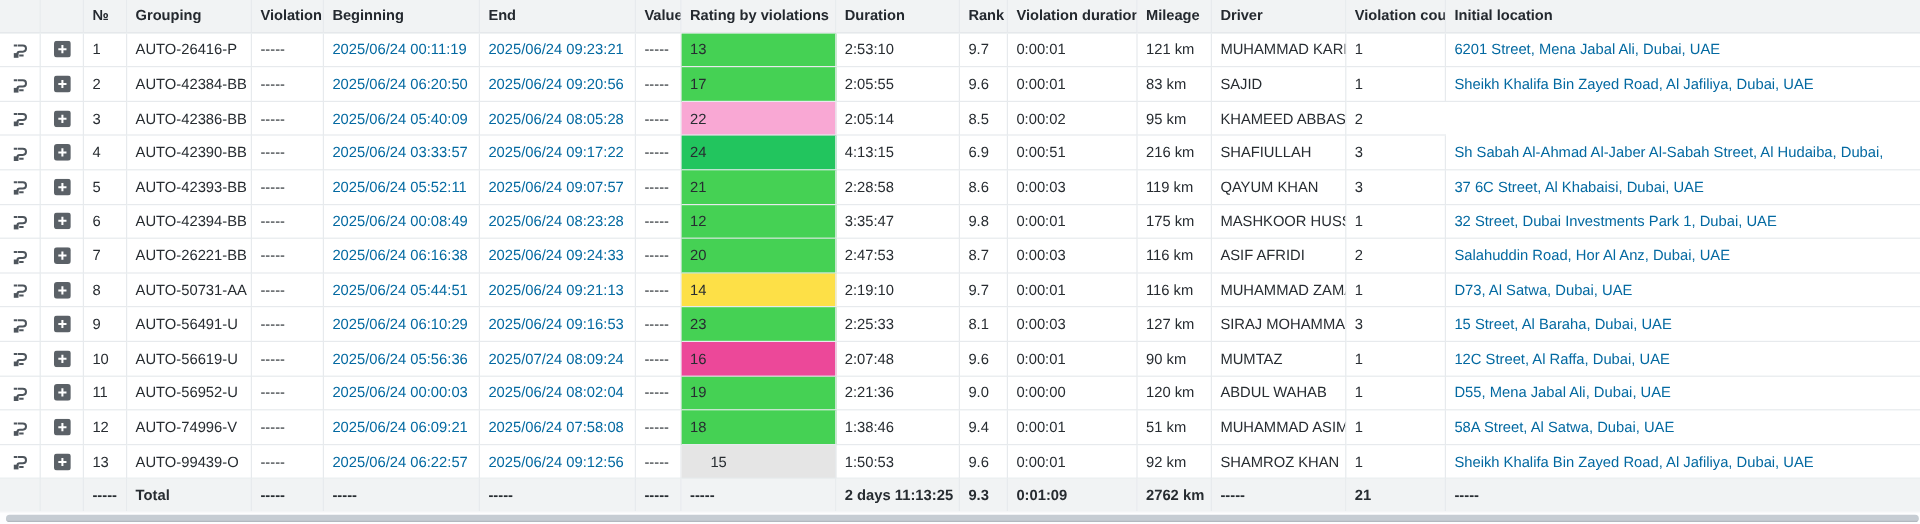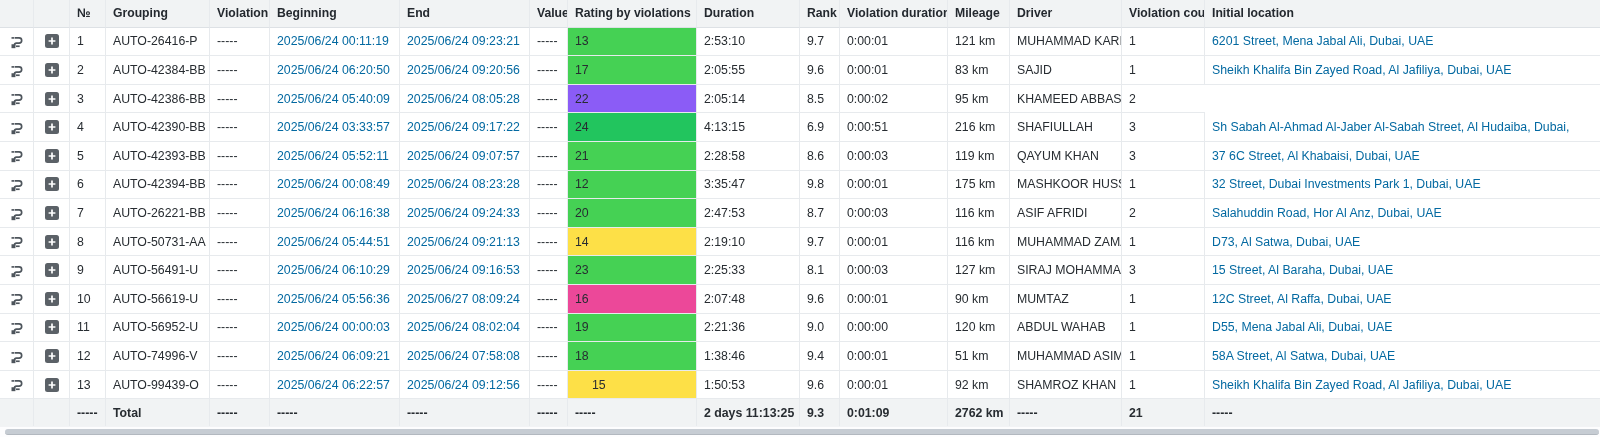--- a/index.html
+++ b/index.html
@@ -151,21 +151,21 @@
               <path d="M7 3.6v6.8M3.6 7h6.8" stroke="#fff" stroke-width="1.7"></path>
             </svg>
           </span>
         </div>
         <div class="cell">3</div>
         <div class="cell">AUTO-42386-BB</div>
         <div class="cell">-----</div>
         <div class="cell gray">2025/06/24 05:40:09</div>
         <div class="cell gray">2025/06/24 08:05:28</div>
         <div class="cell">-----</div>
-        <div class="cell" style="background: #8b5cf6;">22</div>
+        <div class="cell" style="background: #f9a8d4;">22</div>
         <div class="cell">2:05:14</div>
         <div class="cell">8.5</div>
         <div class="cell">0:00:02</div>
         <div class="cell">95 km</div>
         <div class="cell">KHAMEED ABBASI</div>
         <div class="cell">2</div>
       </div>
       <div class="grid-row body-row">
         <div class="cell icon-cell">
           <span class="rowbtn">
@@ -386,21 +386,21 @@
             <svg width="14" height="14" viewBox="0 0 14 14">
               <rect width="14" height="14" rx="2.5" fill="#5b6167"></rect>
               <path d="M7 3.6v6.8M3.6 7h6.8" stroke="#fff" stroke-width="1.7"></path>
             </svg>
           </span>
         </div>
         <div class="cell">10</div>
         <div class="cell">AUTO-56619-U</div>
         <div class="cell">-----</div>
         <div class="cell gray">2025/06/24 05:56:36</div>
-        <div class="cell gray">2025/06/27 08:09:24</div>
+        <div class="cell gray">2025/07/24 08:09:24</div>
         <div class="cell">-----</div>
         <div class="cell" style="background: #ec4899;">16</div>
         <div class="cell">2:07:48</div>
         <div class="cell">9.6</div>
         <div class="cell">0:00:01</div>
         <div class="cell">90 km</div>
         <div class="cell">MUMTAZ</div>
         <div class="cell">1</div>
         <div class="cell gray">12C Street, Al Raffa, Dubai, UAE</div>
       </div>
@@ -490,21 +490,21 @@
               <path d="M7 3.6v6.8M3.6 7h6.8" stroke="#fff" stroke-width="1.7"></path>
             </svg>
           </span>
         </div>
         <div class="cell">13</div>
         <div class="cell">AUTO-99439-O</div>
         <div class="cell">-----</div>
         <div class="cell gray">2025/06/24 06:22:57</div>
         <div class="cell gray">2025/06/24 09:12:56</div>
         <div class="cell">-----</div>
-        <div class="cell" style="background: #fde047; padding-left: 24px;">15</div>
+        <div class="cell" style="background: #e5e5e5; padding-left: 24px;">15</div>
         <div class="cell">1:50:53</div>
         <div class="cell">9.6</div>
         <div class="cell">0:00:01</div>
         <div class="cell">92 km</div>
         <div class="cell">SHAMROZ KHAN</div>
         <div class="cell">1</div>
         <div class="cell gray">Sheikh Khalifa Bin Zayed Road, Al Jafiliya, Dubai, UAE</div>
       </div>
     </div>
 

